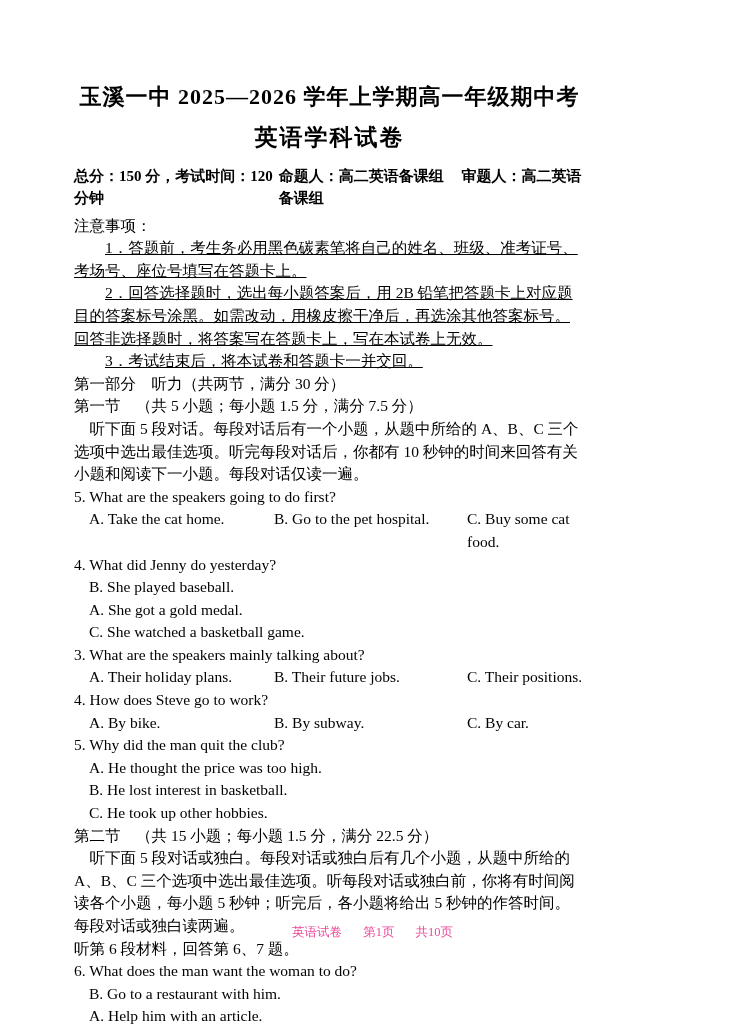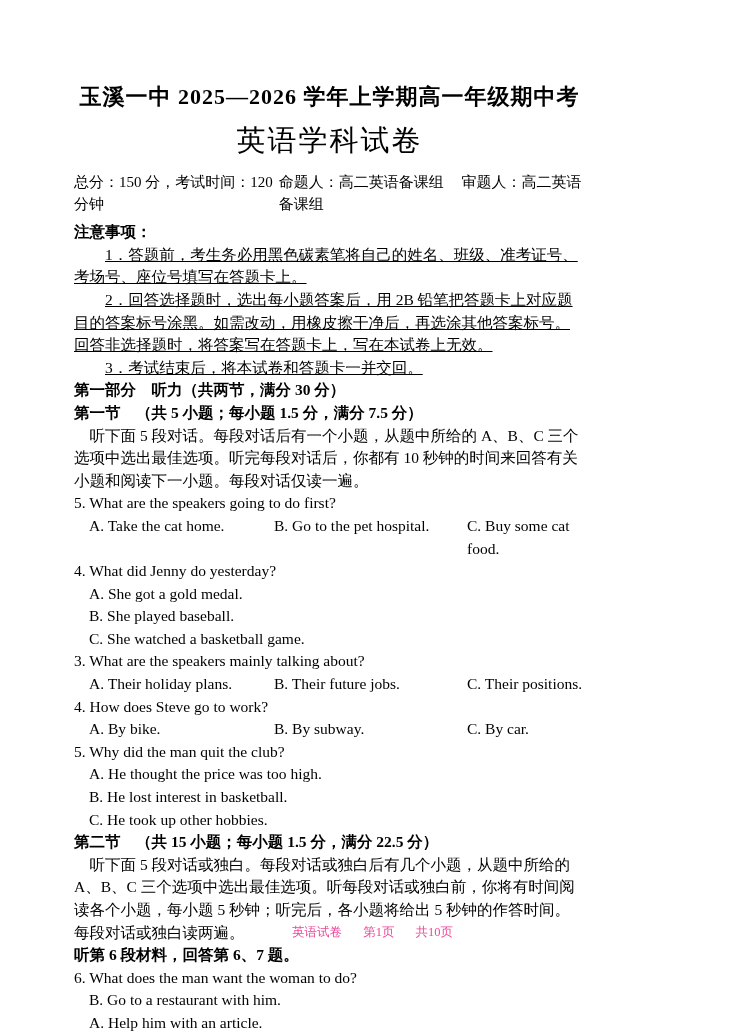--- a/index.html
+++ b/index.html
@@ -21,36 +21,37 @@
   .title1 {
     text-align: center;
     font-size: 22px;
     font-weight: bold;
     line-height: 1.15;
     margin-bottom: 16px;
     letter-spacing: 1px;
   }
   .title2 {
     text-align: center;
-    font-size: 29px;
-    font-weight: normal;
+    font-size: 23px;
+    font-weight: bold;
     line-height: 1.1;
     margin-bottom: 14px;
     letter-spacing: 2px;
   }
   .meta {
     display: flex;
     justify-content: space-between;
     font-size: 15px;
     line-height: 22px;
     margin-bottom: 6px;
+    font-weight: bold;
   }
   .meta-right span + span { margin-left: 14px; }
   p, .opts-row { font-size: 15.5px; line-height: 22.6px; }
-  .bold { font-weight: bold; }
+  .bold { font-weight: normal; }
   .indent2 { text-indent: 2em; text-decoration: underline; }
   .indent1 { text-indent: 1em; }
   .opts-row { display: flex; padding-left: 15px; }
   .opts-row .c1 { width: 185px; flex: none; }
   .opts-row .c2 { width: 193px; flex: none; }
   .opt-line { padding-left: 15px; }
   .footer {
     position: absolute;
     left: 0;
     bottom: 92px;
@@ -90,22 +91,22 @@
     <p>5. What are the speakers going to do first?</p>
     <div class="opts-row">
       <span class="c1">A. Take the cat home.</span>
       <span class="c2">B. Go to the pet hospital.</span>
       <span>C. Buy some cat food.</span>
     </div>
   </div>
 
   <div class="question">
     <p>4. What did Jenny do yesterday?</p>
+    <p class="opt-line">B. She played baseball.</p>
     <p class="opt-line">A. She got a gold medal.</p>
-    <p class="opt-line">B. She played baseball.</p>
     <p class="opt-line">C. She watched a basketball game.</p>
   </div>
 
   <div class="question">
     <p>3. What are the speakers mainly talking about?</p>
     <div class="opts-row">
       <span class="c1">A. Their holiday plans.</span>
       <span class="c2">B. Their future jobs.</span>
       <span>C. Their positions.</span>
     </div>

